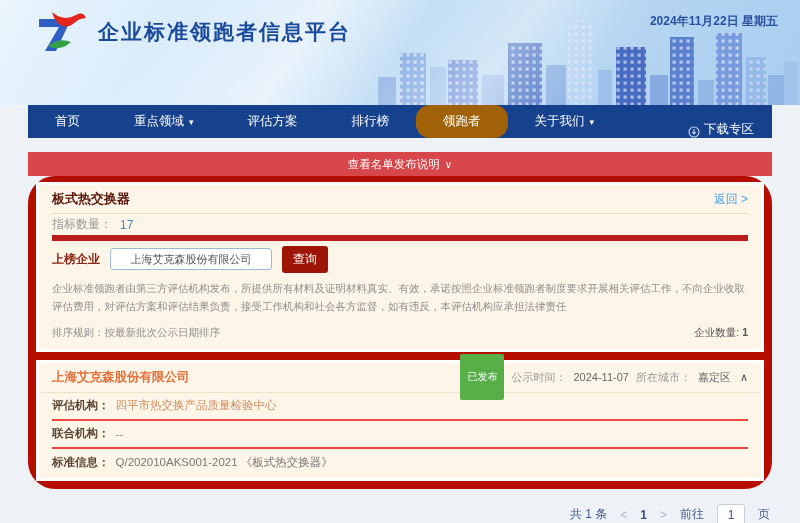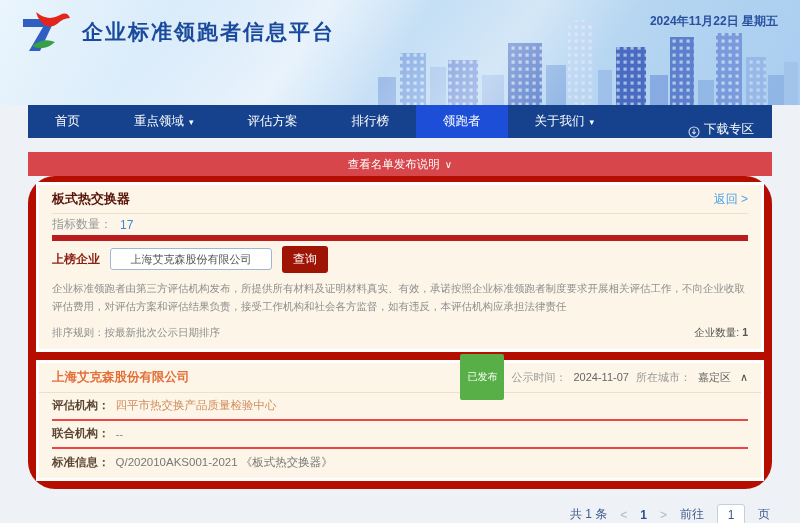--- a/index.html
+++ b/index.html
@@ -13,30 +13,30 @@
   .site-header{
     height:105px; position:relative; overflow:hidden;
     background:linear-gradient(115deg,#eaf5fd 0%,#cfe5f8 35%,#b6d6f1 75%,#aacdf0 100%);
   }
   .site-header::after{
     content:""; position:absolute; inset:0;
     background:linear-gradient(125deg,transparent 20%,rgba(255,255,255,.55) 38%,transparent 50%,rgba(255,255,255,.35) 62%,transparent 74%);
     pointer-events:none;
   }
   .skyline{ position:absolute; right:0; bottom:0; }
-  .brand{ position:absolute; left:20px; top:9px; display:flex; align-items:center; gap:10px; z-index:2; }
+  .brand{ position:absolute; left:36px; top:9px; display:flex; align-items:center; gap:10px; z-index:2; }
   .site-title{ font-size:21px; font-weight:bold; color:#1a4a9c; letter-spacing:2px; }
   .header-date{ position:absolute; right:22px; top:13px; font-size:12px; font-weight:bold; color:#28509f; z-index:2; }
   
   .nav{
     margin:0 28px; height:33px; background:#16418c;
     display:flex; align-items:stretch; color:#fff; font-size:12.5px; position:relative; z-index:3;
   }
   .nav-item{ padding:0 27px; display:flex; align-items:center; gap:5px; cursor:pointer; white-space:nowrap; }
-  .nav-item.active{ background:#1d4ed8; }
+  .nav-item.active{ background:#a16207;border-radius:14px; }
   .nav-caret{ font-size:9px; line-height:1; margin-top:1px; }
   .nav-download{ margin-left:auto; padding:0 18px; display:flex; align-items:flex-end; gap:4px; cursor:pointer; }
   
   .notice-bar{
     margin:14px 28px 0; height:24px; background:#d6464b; color:#fff;
     font-size:11.5px; display:flex; align-items:center; justify-content:center; gap:5px; cursor:pointer;
   }
   .notice-chevron{ font-size:10px; }
   
   .red-frame{ margin:0 28px; background:#b50d00; padding:6px 8px 8px;border-radius:27px; }

